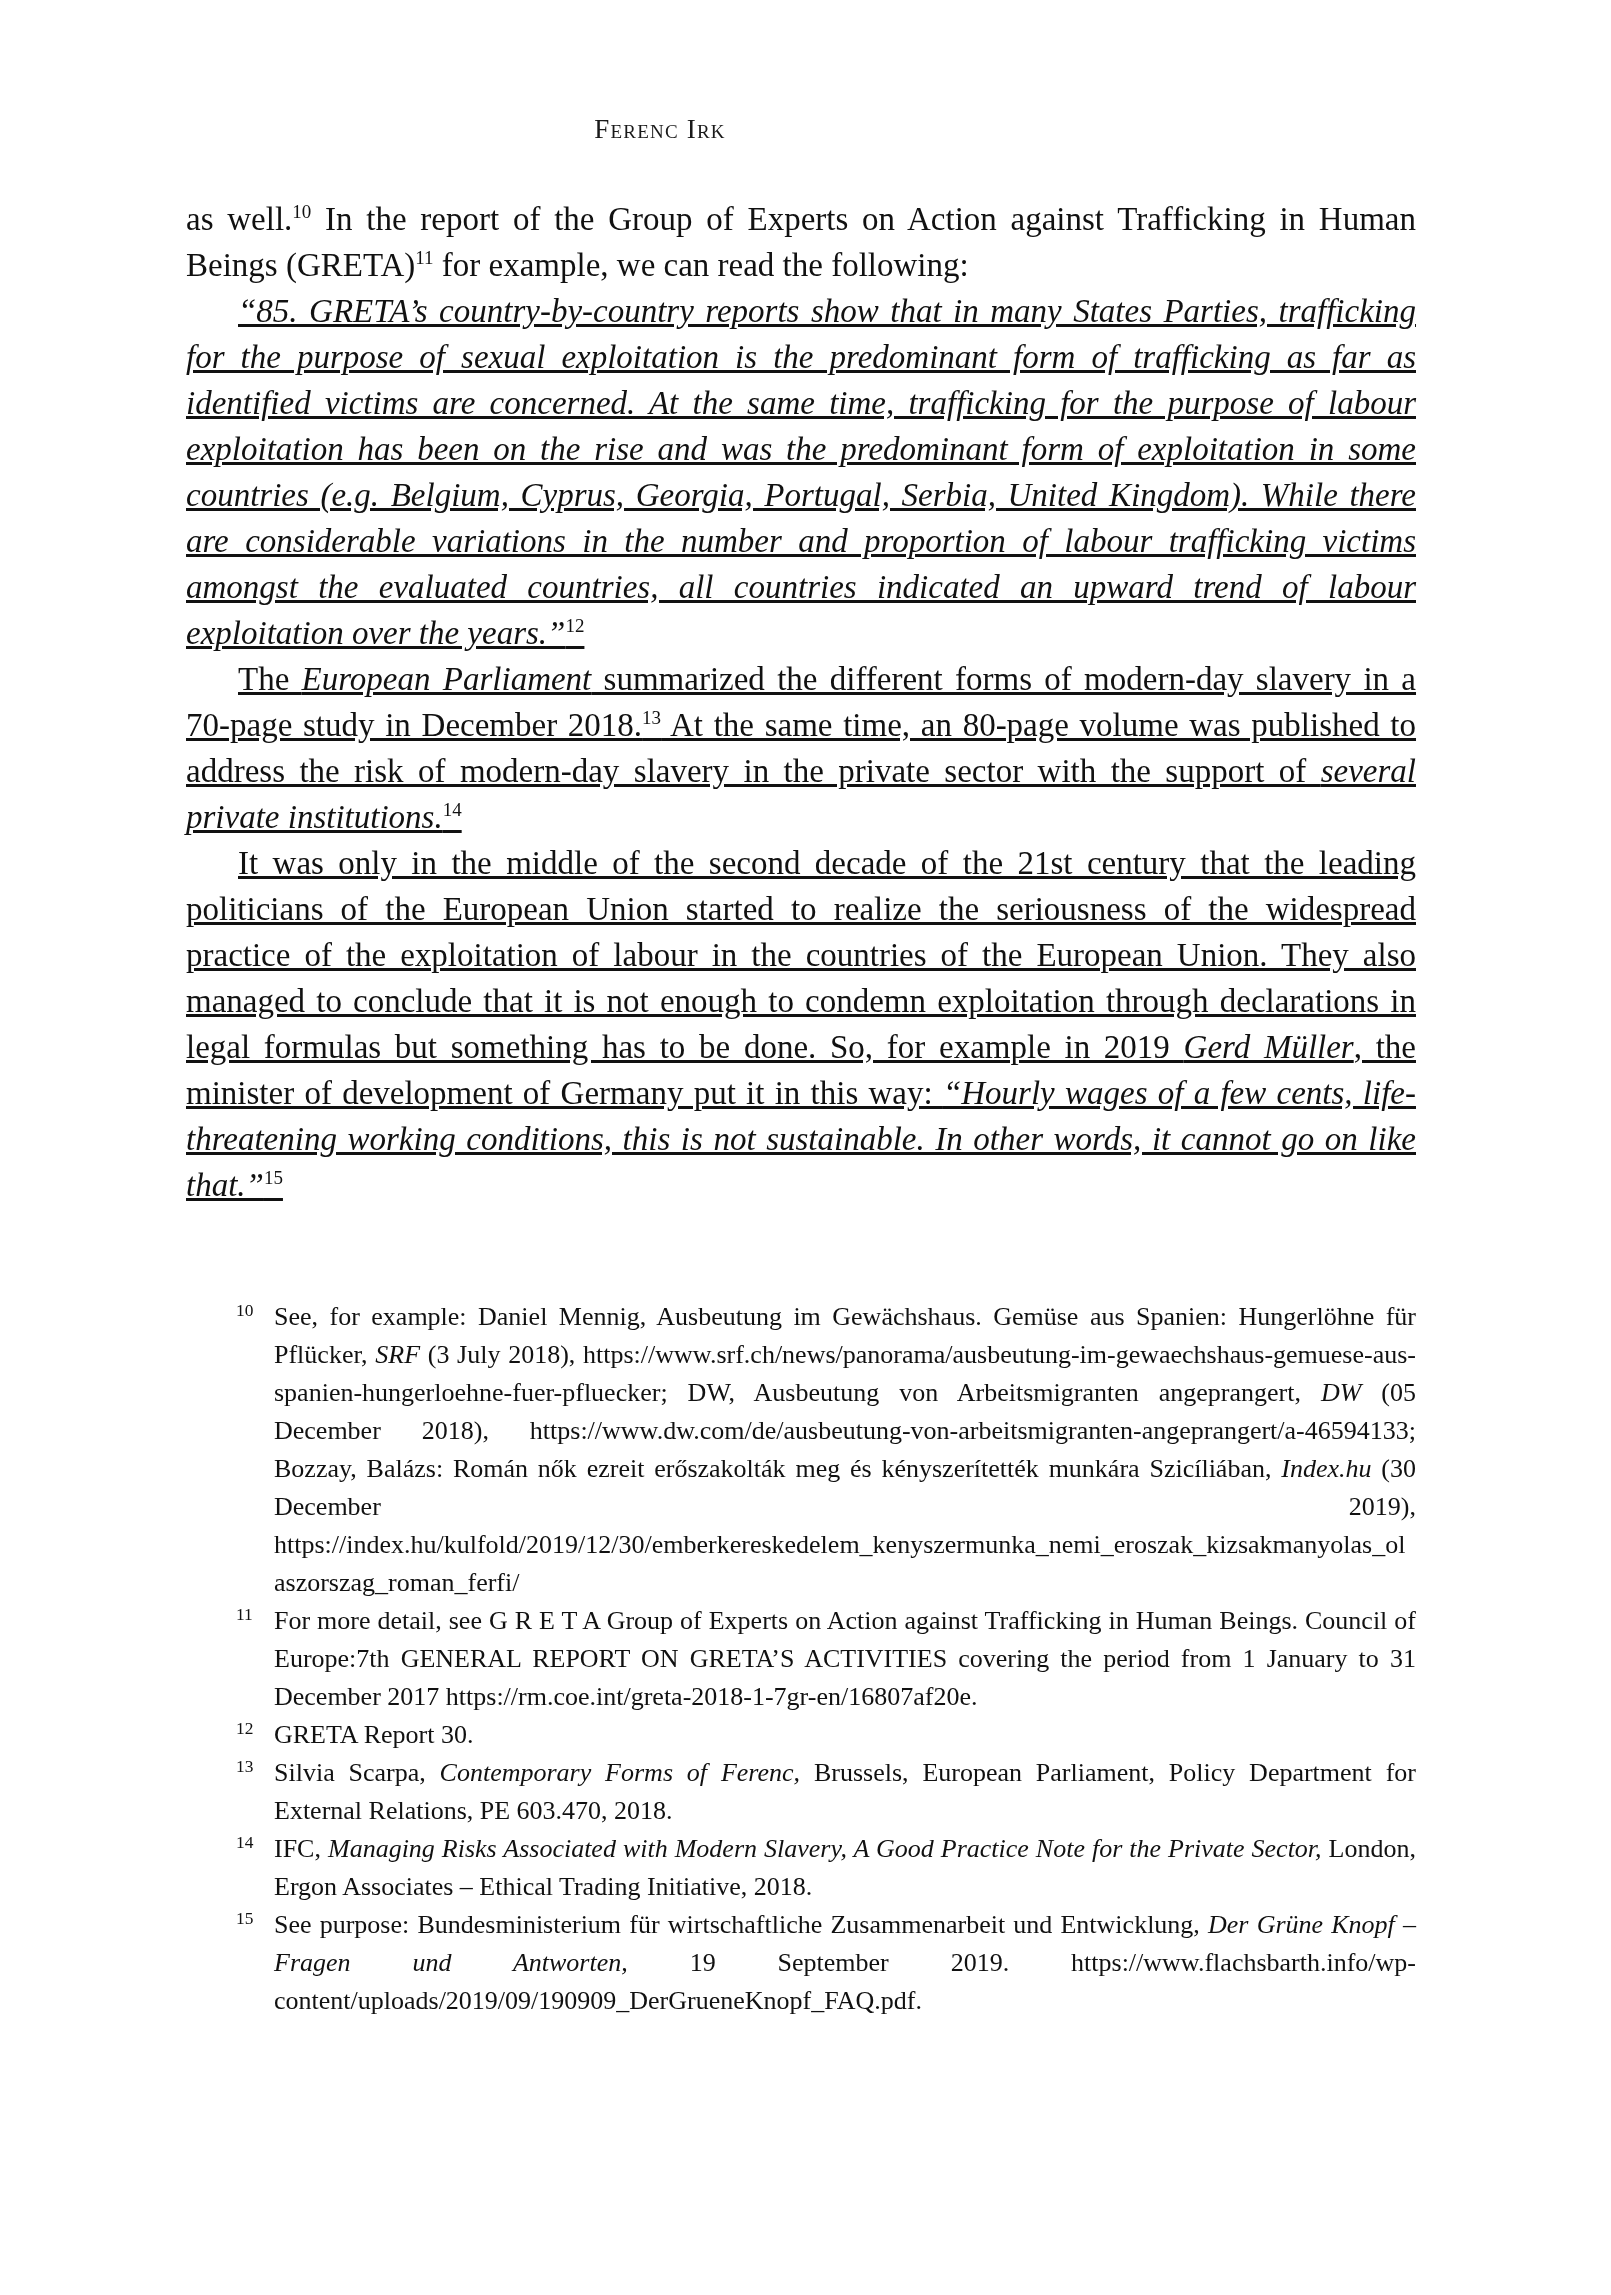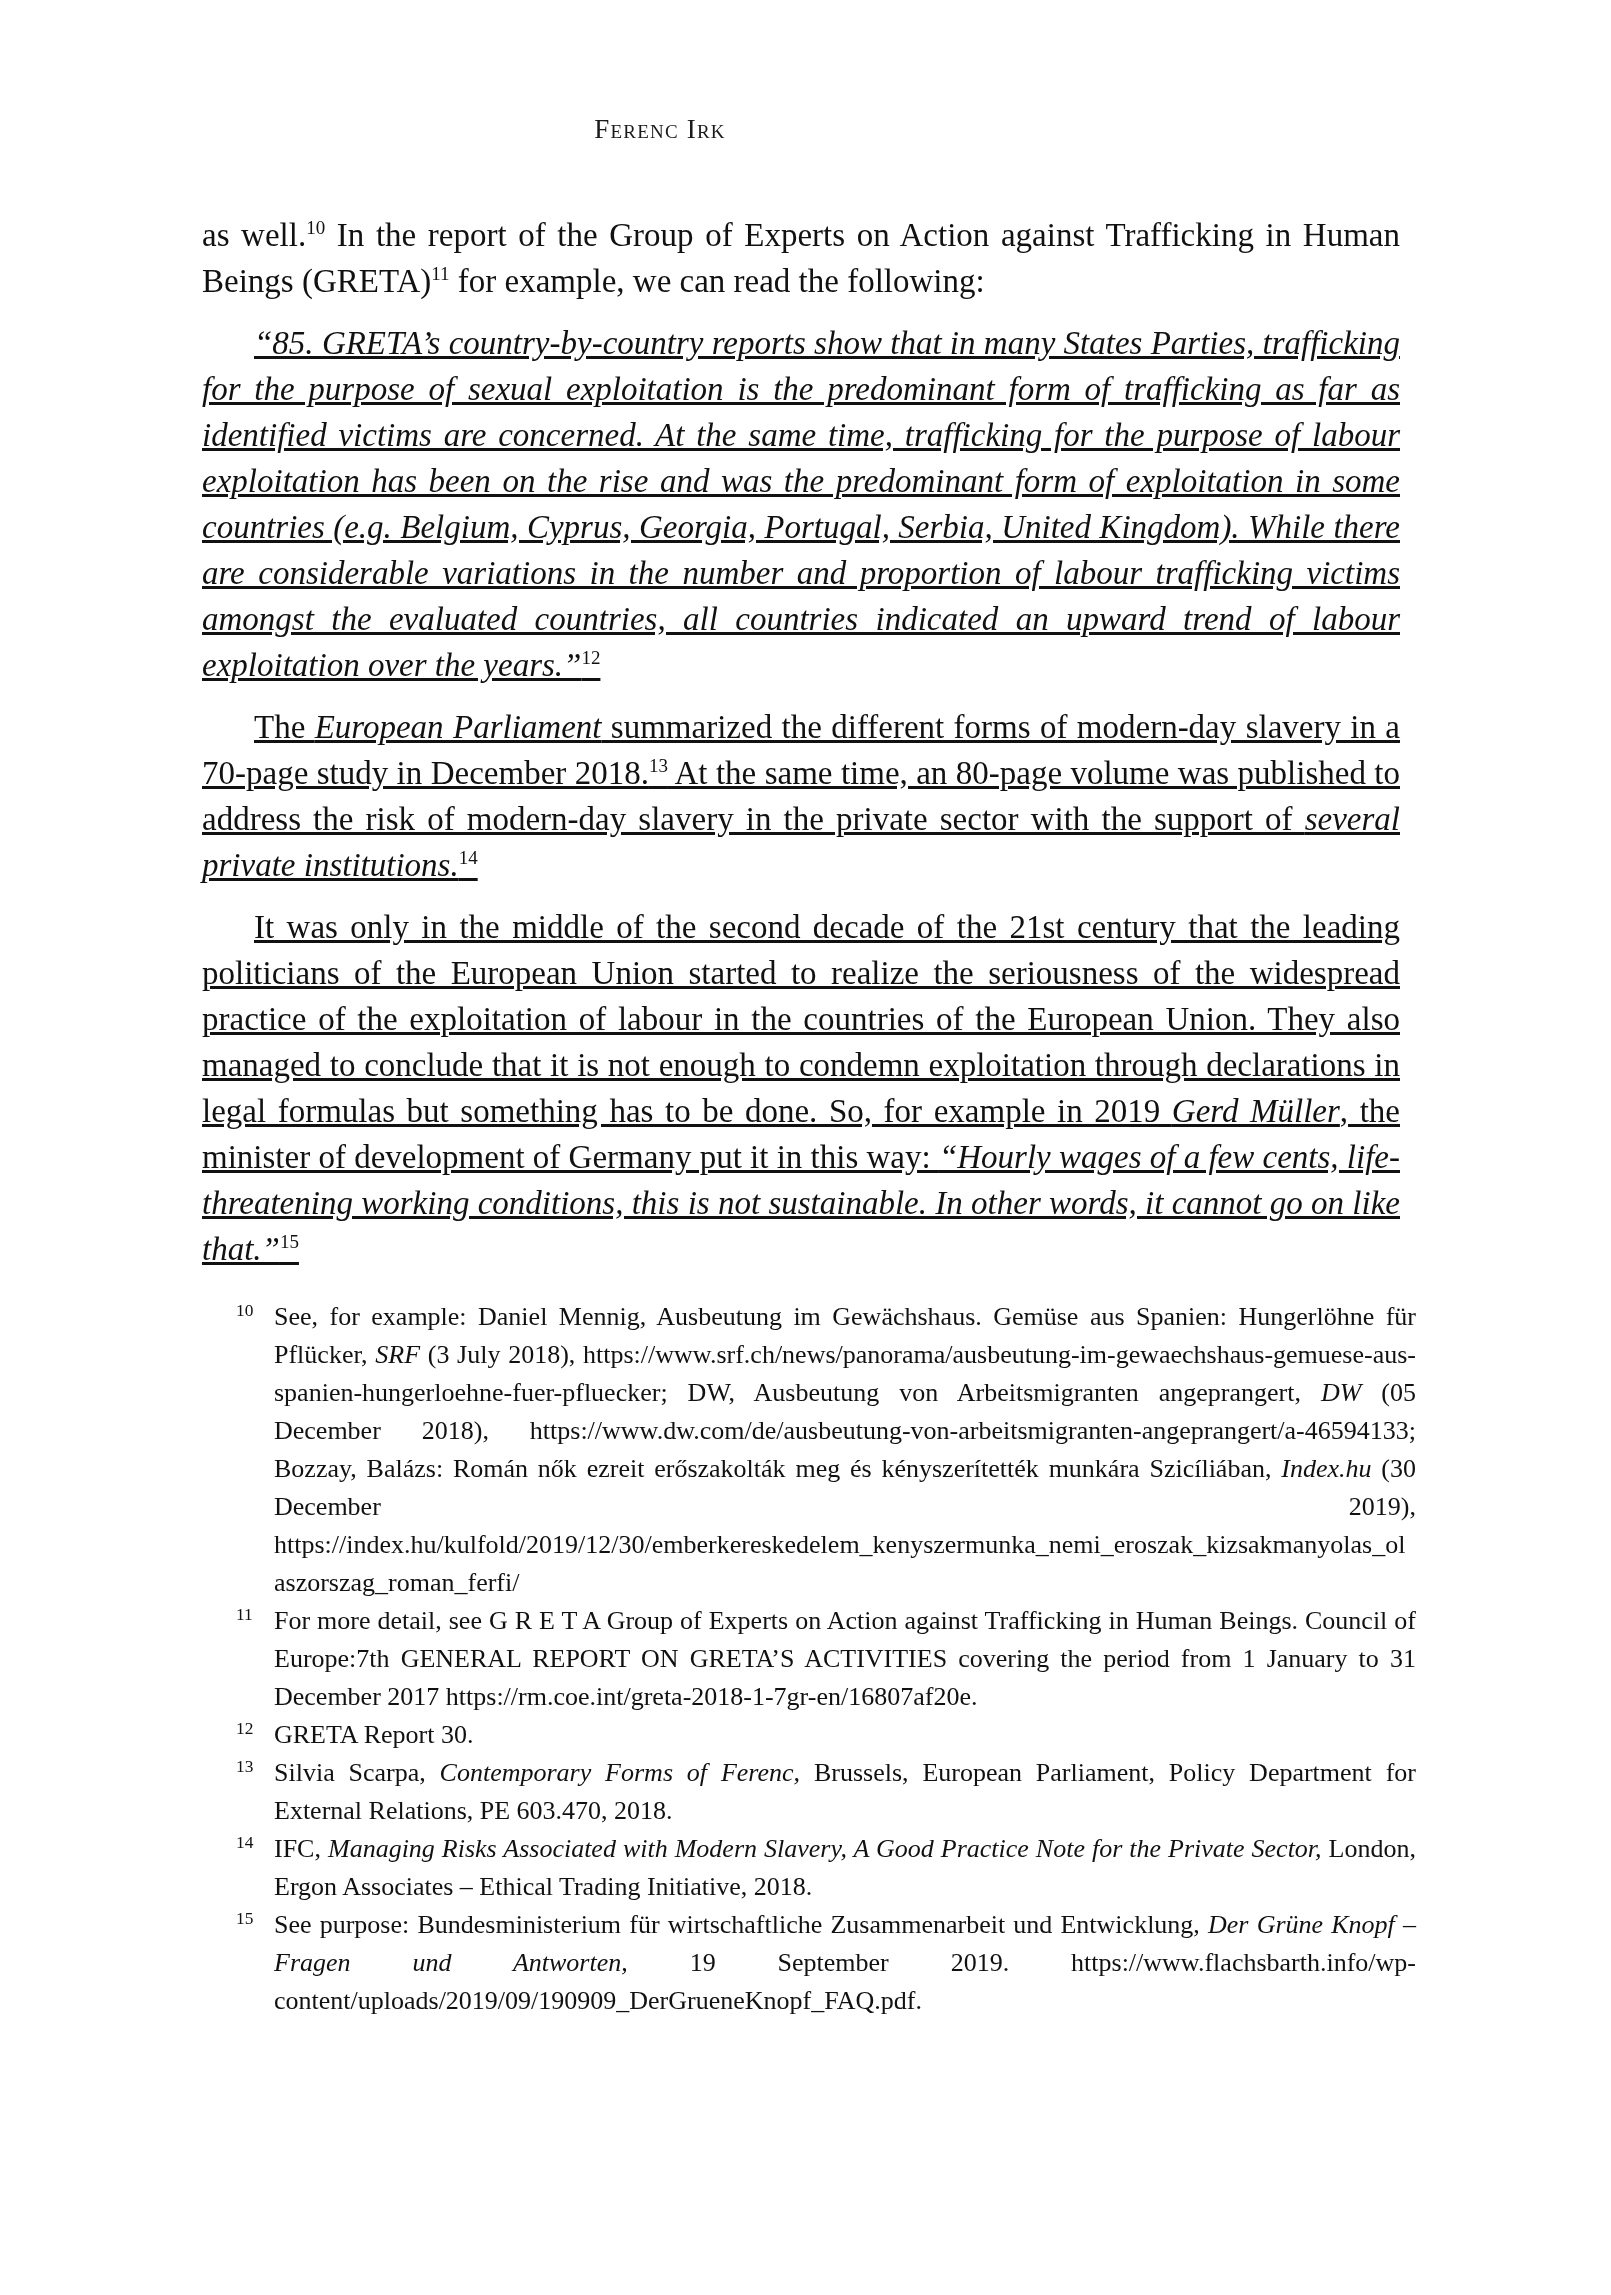--- a/index.html
+++ b/index.html
@@ -8,21 +8,21 @@
   .running-head {
     position: absolute; top: 114px; left: 0; width: 1288px; text-align: center;
     font-family: Liberation Serif, serif;
     font-variant: small-caps; font-size: 27px; letter-spacing: 1.2px; color: #1a1a1a; margin-left: 16px;
   }
   .body-text {
     position: absolute; left: 186px; top: 196px; width: 1230px;
     font-family: "Liberation Serif", "DejaVu Serif", serif;
     font-size: 33px; line-height: 46px; text-align: justify; color: #111111;
   }
-  .body-text p { margin: 16px; }
+  .body-text p { margin: 0; }
   .body-text p.indent { text-indent: 52px; text-decoration: underline; }
   .body-text .quote { font-style: italic; }
   sup.fn { font-size: 19px; line-height: 0; vertical-align: 12.4px; font-style: normal; }
   em { font-style: italic; }
   .footnotes {
     position: absolute; left: 236px; top: 1298px; width: 1180px;
     font-family: "Liberation Serif", "DejaVu Serif", serif;
     font-size: 26px; line-height: 38px; color: #111111;
   }
   .fn-item { position: relative; padding-left: 38px; text-align: justify; margin: 0; word-break: break-word; overflow-wrap: anywhere; }

